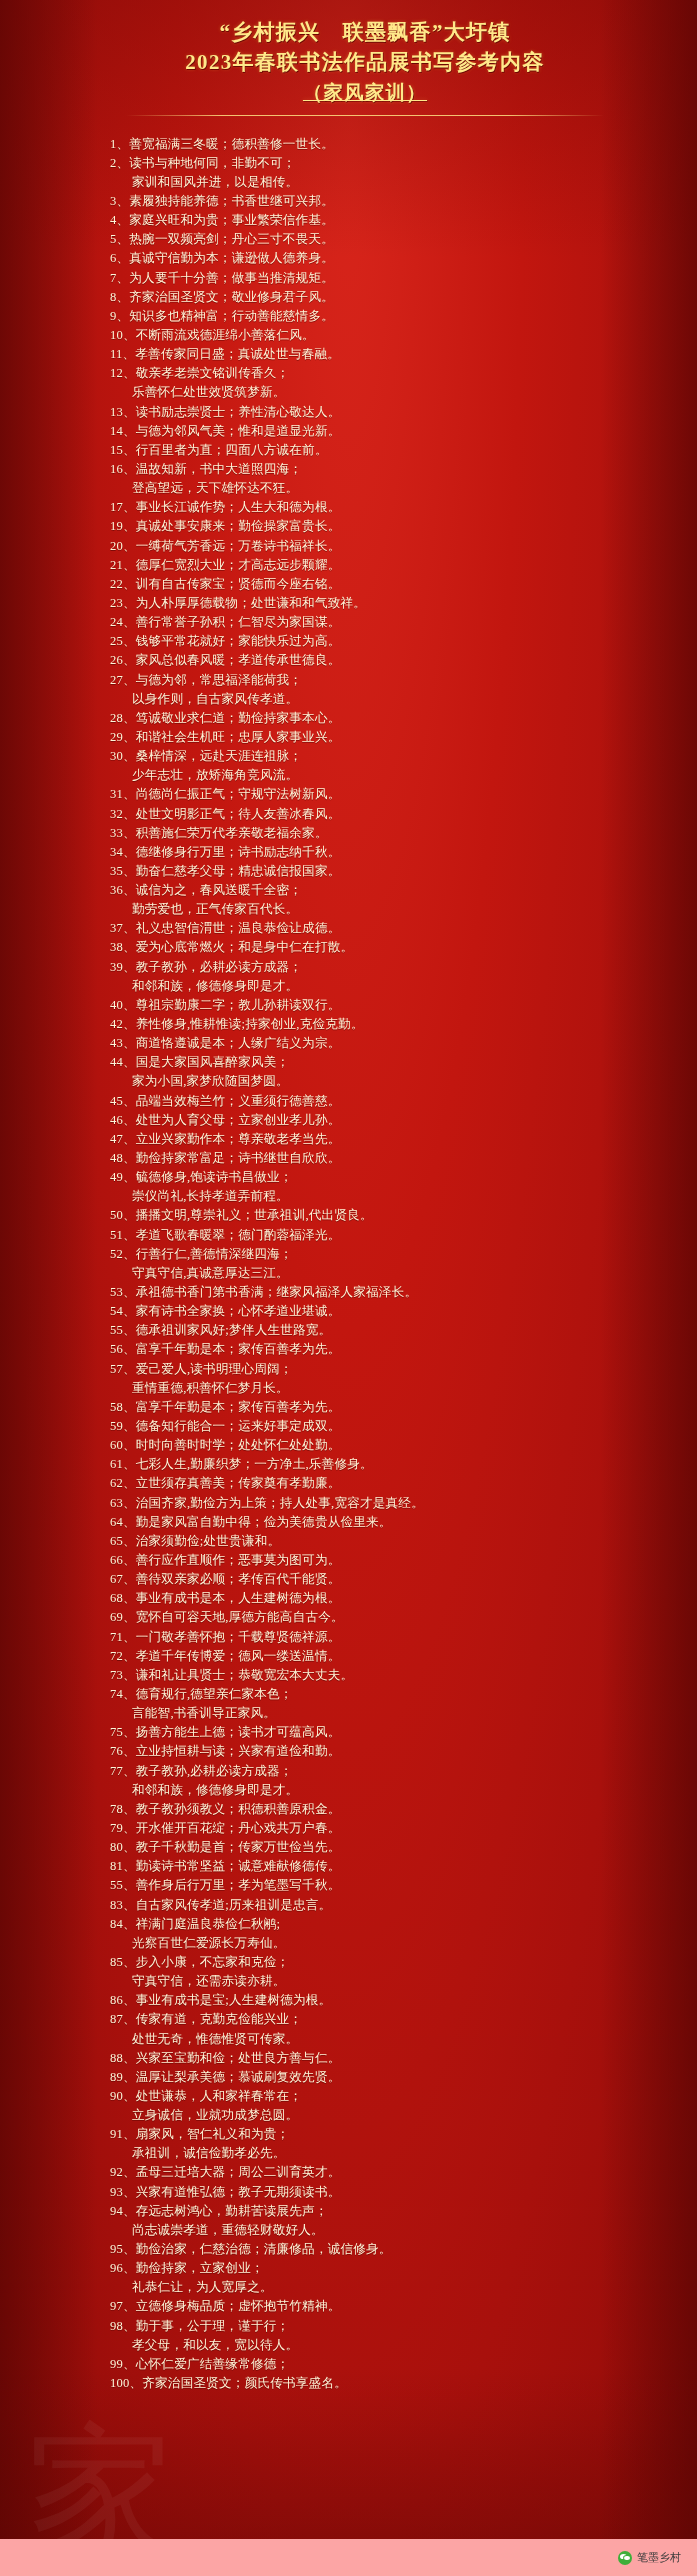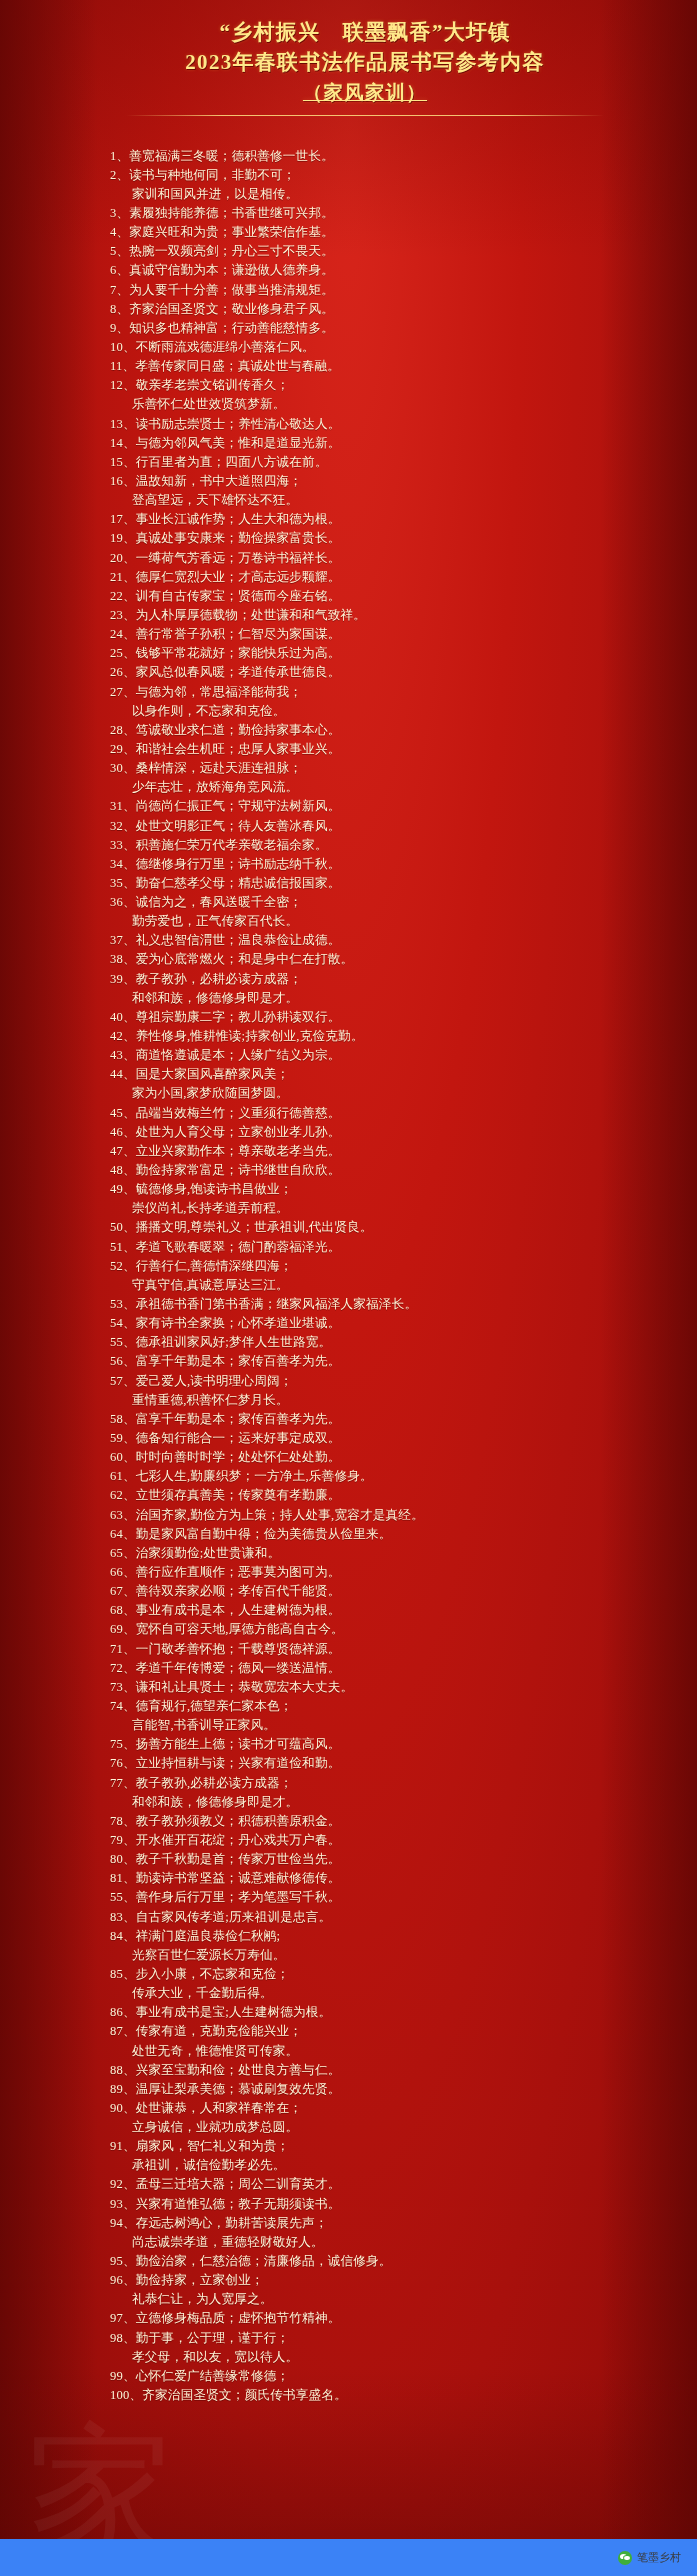--- a/index.html
+++ b/index.html
@@ -71,21 +71,21 @@
     text-decoration: underline;
   }
   .header-rule {
     width: 78%;
     height: 1.3px;
     margin: 7.8px auto 0 auto;
     background: linear-gradient(90deg, rgba(255,225,130,0) 0%, rgba(255,225,130,.85) 20%, rgba(255,225,130,.85) 80%, rgba(255,225,130,0) 100%);
   }
   
   .list {
-    margin: 24px auto 0 auto;
+    margin: 12px auto 0 auto;
     width: 606px;
     padding: 0 48px 26px 48px;
     box-sizing: border-box;
   }
   .entry {
     color: #fff6d9;
     font-size: 12.6px;
     line-height: 1.52;
     letter-spacing: 0.2px;
     white-space: pre;
@@ -94,21 +94,21 @@
   .entry.indent {
     padding-left: 22px;
   }
   
   .footer {
     position: absolute;
     left: 0;
     right: 0;
     bottom: 0;
     height: 37px;
-    background: #3b82f6;
+    background: #fca5a5;
     display: flex;
     align-items: center;
     justify-content: flex-end;
     padding-right: 17px;
     box-sizing: border-box;
     z-index: 3;
   }
   .footer-brand {
     display: flex;
     align-items: center;
@@ -186,21 +186,21 @@
       <div class="entry">17、事业长江诚作势；人生大和德为根。</div>
       <div class="entry">19、真诚处事安康来；勤俭操家富贵长。</div>
       <div class="entry">20、一缚荷气芳香远；万卷诗书福祥长。</div>
       <div class="entry">21、德厚仁宽烈大业；才高志远步颗耀。</div>
       <div class="entry">22、训有自古传家宝；贤德而今座右铭。</div>
       <div class="entry">23、为人朴厚厚德载物；处世谦和和气致祥。</div>
       <div class="entry">24、善行常誉子孙积；仁智尽为家国谋。</div>
       <div class="entry">25、钱够平常花就好；家能快乐过为高。</div>
       <div class="entry">26、家风总似春风暖；孝道传承世德良。</div>
       <div class="entry">27、与德为邻，常思福泽能荷我；</div>
-      <div class="entry indent">以身作则，不忘家和克俭。</div>
+      <div class="entry indent">以身作则，自古家风传孝道。</div>
       <div class="entry">28、笃诚敬业求仁道；勤俭持家事本心。</div>
       <div class="entry">29、和谐社会生机旺；忠厚人家事业兴。</div>
       <div class="entry">30、桑梓情深，远赴天涯连祖脉；</div>
       <div class="entry indent">少年志壮，放矫海角竞风流。</div>
       <div class="entry">31、尚德尚仁振正气；守规守法树新风。</div>
       <div class="entry">32、处世文明影正气；待人友善冰春风。</div>
       <div class="entry">33、积善施仁荣万代孝亲敬老福余家。</div>
       <div class="entry">34、德继修身行万里；诗书励志纳千秋。</div>
       <div class="entry">35、勤奋仁慈孝父母；精忠诚信报国家。</div>
       <div class="entry">36、诚信为之，春风送暖千全密；</div>
@@ -253,21 +253,21 @@
       <div class="entry indent">和邻和族，修德修身即是才。</div>
       <div class="entry">78、教子教孙须教义；积德积善原积金。</div>
       <div class="entry">79、开水催开百花绽；丹心戏共万户春。</div>
       <div class="entry">80、教子千秋勤是首；传家万世俭当先。</div>
       <div class="entry">81、勤读诗书常坚益；诚意难献修德传。</div>
       <div class="entry">55、善作身后行万里；孝为笔墨写千秋。</div>
       <div class="entry">83、自古家风传孝道;历来祖训是忠言。</div>
       <div class="entry">84、祥满门庭温良恭俭仁秋鹇;</div>
       <div class="entry indent">光察百世仁爱源长万寿仙。</div>
       <div class="entry">85、步入小康，不忘家和克俭；</div>
-      <div class="entry indent">传承大业，千金勤后得。</div>
+      <div class="entry indent">守真守信，还需赤读亦耕。</div>
       <div class="entry">86、事业有成书是宝;人生建树德为根。</div>
       <div class="entry">87、传家有道，克勤克俭能兴业；</div>
       <div class="entry indent">处世无奇，惟德惟贤可传家。</div>
       <div class="entry">88、兴家至宝勤和俭；处世良方善与仁。</div>
       <div class="entry">89、温厚让梨承美德；慕诚刷复效先贤。</div>
       <div class="entry">90、处世谦恭，人和家祥春常在；</div>
       <div class="entry indent">立身诚信，业就功成梦总圆。</div>
       <div class="entry">91、扇家风，智仁礼义和为贵；</div>
       <div class="entry indent">承祖训，诚信俭勤孝必先。</div>
       <div class="entry">92、孟母三迁培大器；周公二训育英才。</div>

